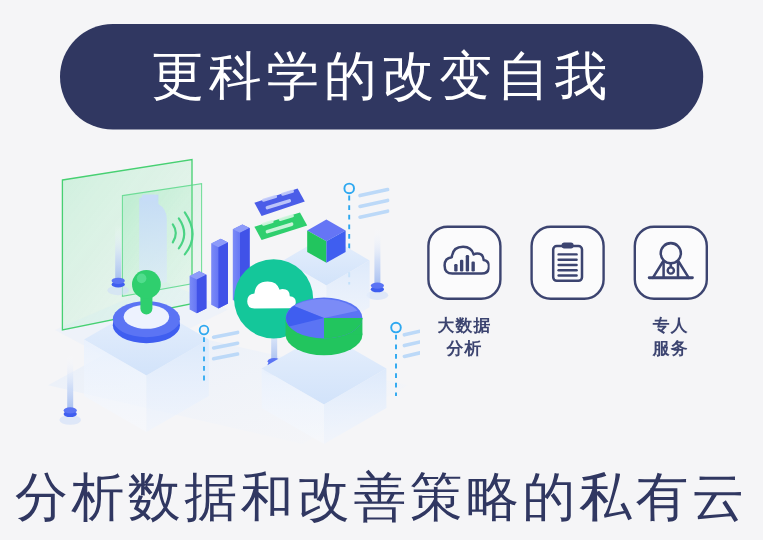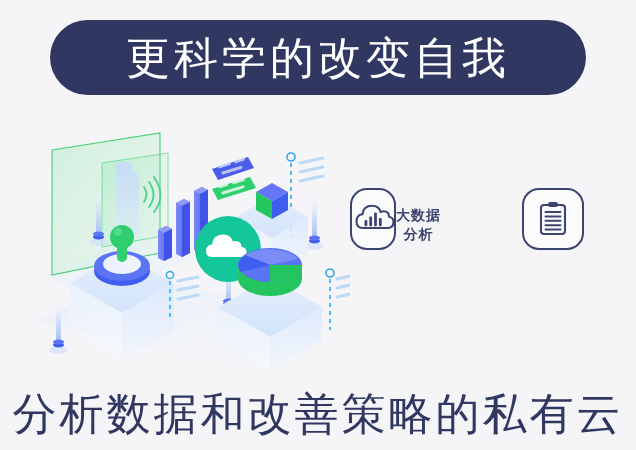--- a/index.html
+++ b/index.html
@@ -6,21 +6,21 @@
   body{
     width:636px;height:450px;overflow:hidden;
     background:#f5f5f7;
     font-family:"Liberation Sans","DejaVu Sans",sans-serif;
     position:relative;
   }
   #poster{position:relative;width:636px;height:450px;background:#f5f5f7;}
 
   
   .header-banner{
-    position:absolute;left:50px;top:20px;width:536px;height:75px;
+    position:absolute;left:50px;top:20px;width:536px;height:88px;
     background:#303761;border-radius:44px;
     display:flex;align-items:center;justify-content:center;
   }
   .header-title{
     color:#ffffff;font-size:44px;letter-spacing:4px;line-height:1;
     font-weight:400;white-space:nowrap;
   }
 
   
   .tagline{
@@ -30,21 +30,21 @@
 
   
   .illustration{position:absolute;left:40px;top:125px;width:310px;height:245px;}
   .illustration svg{display:block;width:310px;height:245px;}
 
   
   .features{
     position:absolute;left:350px;top:188px;width:246px;height:140px;
     display:flex;justify-content:space-between;align-items:flex-start;
   }
-  .feature{width:74px;display:flex;flex-direction:row;align-items:center;}
+  .feature{width:74px;display:flex;flex-direction:column;align-items:center;}
   .feature-icon{
     width:62px;height:62px;border:2px solid #3c4470;border-radius:17px;
     background:#fbfbfc;display:flex;align-items:center;justify-content:center;
     box-sizing:border-box;
   }
   .feature-icon svg{display:block;}
   .feature-label{
     margin-top:12px;color:#3c4470;font-size:14px;font-weight:bold;
     line-height:1.35;text-align:center;letter-spacing:1px;white-space:nowrap;
   }
@@ -288,18 +288,36 @@
             <line x1="13.5" y1="14" x2="28.5" y2="14"></line>
             <line x1="13.5" y1="18.4" x2="28.5" y2="18.4"></line>
             <line x1="13.5" y1="22.8" x2="28.5" y2="22.8"></line>
             <line x1="13.5" y1="27.2" x2="28.5" y2="27.2"></line>
             <line x1="13.5" y1="31.6" x2="28.5" y2="31.6"></line>
           </g>
         </svg>
       </div>
     </div>
 
+    <div class="feature">
+      <div class="feature-icon">
+        <svg width="42" height="42" viewBox="0 0 42 42">
+          <circle cx="21" cy="13" r="8.4" fill="none" stroke="#3c4470" stroke-width="2.1"></circle>
+          <path d="M21 21.4 L21 25" stroke="#3c4470" stroke-width="2.1"></path>
+          <circle cx="21" cy="27.4" r="2.6" fill="none" stroke="#3c4470" stroke-width="2"></circle>
+          <path d="M14.8 19.5 L6 33.5" stroke="#3c4470" stroke-width="2.1" stroke-linecap="round"></path>
+          <path d="M27.2 19.5 L36 33.5" stroke="#3c4470" stroke-width="2.1" stroke-linecap="round"></path>
+          <path d="M15 20 L15 33.5" stroke="#3c4470" stroke-width="2.1"></path>
+          <path d="M27 20 L27 33.5" stroke="#3c4470" stroke-width="2.1"></path>
+          <line x1="3" y1="33.5" x2="39" y2="33.5" stroke="#3c4470" stroke-width="2.4" stroke-linecap="round"></line>
+        </svg>
+      </div>
+      <div class="feature-label">
+        <span>专人</span>
+        <span class="l2">服务</span>
+      </div>
+    </div>
 
   </div>
 
   <div class="tagline">分析数据和改善策略的私有云</div>
 
 </div>
 
 </body></html>

